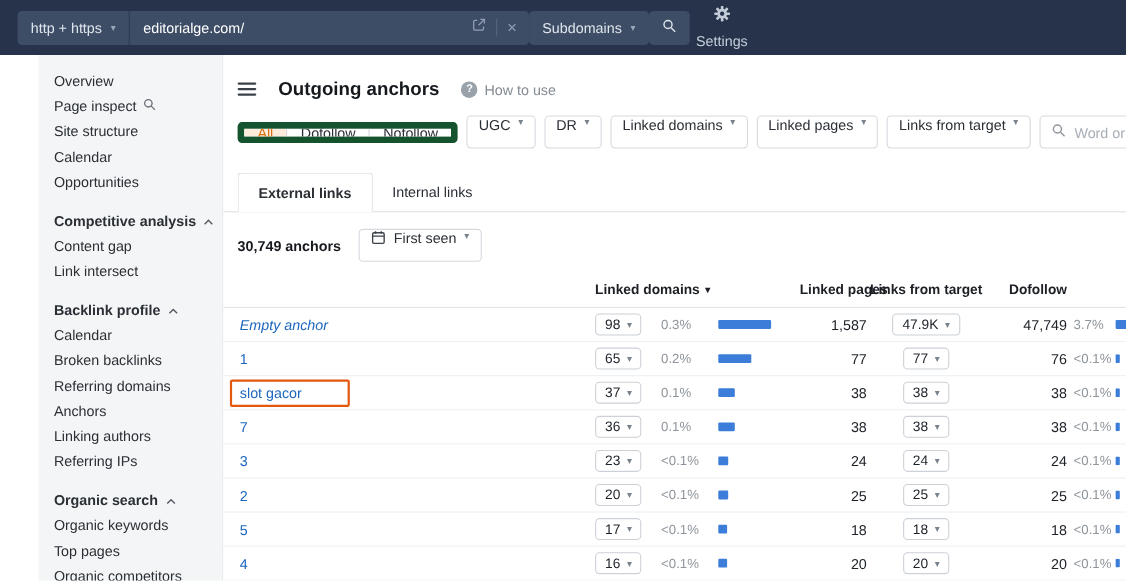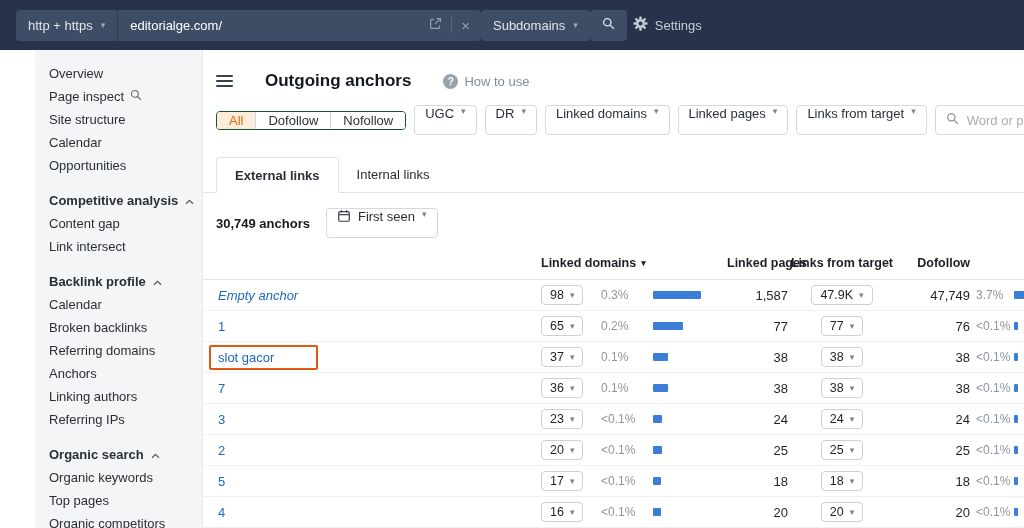--- a/index.html
+++ b/index.html
@@ -13,37 +13,37 @@
   .topbar { height:50px; background:#27334a; display:flex; align-items:center; padding:0 16px; }
   .urlbox { display:flex; align-items:center; background:#3e4d66; border-radius:4px; height:31px; }
   .proto { display:flex; align-items:center; gap:8px; color:#dfe5ec; font-size:13px; padding:0 12px; height:100%; border-right:1px solid #2e3b52; cursor:pointer; }
   .urltext { color:#fff; font-size:13px; padding:0 12px; width:300px; white-space:nowrap; overflow:hidden; }
   .urlicons { display:flex; align-items:center; gap:9px; padding:0 11px; }
   .vdiv { width:1px; height:16px; background:#56647c; }
   .closex { color:#93a0b4; font-size:15px; line-height:1; cursor:pointer; }
   .darkbtn { background:#3e4d66; color:#dfe5ec; height:31px; border:none; border-radius:4px; font-size:13px; display:flex; align-items:center; gap:8px; padding:0 12px; cursor:pointer; font-family:inherit; }
   .crt-dark { font-size:9px; color:#9aa7b8; }
   .crt-light { font-size:9px; color:#7a828c; }
-  .settings { color:#c3ccd9; font-size:13px; display:flex; align-items:center; gap:7px; margin-left:6px; cursor:pointer; }
+  .settings { color:#c3ccd9; font-size:13px; display:flex; align-items:center; gap:7px; margin-left:6px; cursor:pointer;flex-direction:column; }
   
   .layout { display:flex; height:478px; }
   .sidebar { width:168px; flex:0 0 168px; background:#f4f5f6; border-right:1px solid #e7e9ec; padding:12px 0 0 14px; font-size:13px; color:#2a2f35; overflow:hidden;margin-left:35px; }
   .sb-item { height:23px; display:flex; align-items:center; gap:6px; cursor:pointer; white-space:nowrap; }
   .sb-header { margin-top:12px; height:23px; display:flex; align-items:center; gap:7px; font-weight:bold; cursor:pointer; white-space:nowrap; }
   .main { flex:1; position:relative; overflow:hidden; background:#fff; }
   
-  .pagehead { display:flex; align-items:center; gap:32px; padding:21px 0 0 13px; }
+  .pagehead { display:flex; align-items:center; gap:20px; padding:21px 0 0 13px; }
   .burger { cursor:pointer; }
   .burger span { display:block; width:17px; height:2px; background:#3a4149; margin:3px 0; border-radius:1px; }
   .title { font-size:17px; font-weight:bold; color:#15191d; }
   .help { display:flex; align-items:center; gap:6px; color:#848b93; font-size:13px; cursor:pointer; }
   .qmark { width:15px; height:15px; border-radius:50%; background:#99a1a9; color:#fff; font-size:10px; font-weight:bold; display:flex; align-items:center; justify-content:center; }
   
   .filters { display:flex; align-items:center; gap:8px; padding:14px 0 0 13px; flex-wrap:nowrap; }
-  .seg { display:flex; border:1px solid #14532d; border-radius:4px; overflow:hidden; height:19px; flex:0 0 auto; }
+  .seg { display:flex; border:6px solid #14532d; border-radius:4px; overflow:hidden; height:19px; flex:0 0 auto; }
   .seg > div { padding:0 12px; display:flex; align-items:center; font-size:13px; color:#2a2f35; background:#fff; border-left:1px solid #d5d9de; cursor:pointer; white-space:nowrap; }
   .seg > div:first-child { border-left:none; }
   .seg > div.active { background:#fcecd9; color:#d96c0c; }
   .ddbtn { height:30px; border:1px solid #d5d9de; border-radius:4px; background:#fff; display:flex; gap:7px; padding:0 10px; font-size:13px; color:#2a2f35; cursor:pointer; white-space:nowrap; flex:0 0 auto; font-family:inherit; }
   .searchbox { width:175px; flex:0 0 175px; height:30px; border:1px solid #d5d9de; border-radius:4px; display:flex; align-items:center; gap:8px; padding:0 10px; color:#a6adb5; font-size:13px; background:#fff; }
   
   .tabs { display:flex; margin-top:22px; padding-left:13px; border-bottom:1px solid #dfe2e6; }
   .tab { padding:10px 18px 9px; font-size:13px; color:#2a2f35; cursor:pointer; }
   .tab.active { font-weight:bold; border:1px solid #dfe2e6; border-bottom:1px solid #fff; margin-bottom:-1px; border-radius:3px 3px 0 0; background:#fff; }
   

